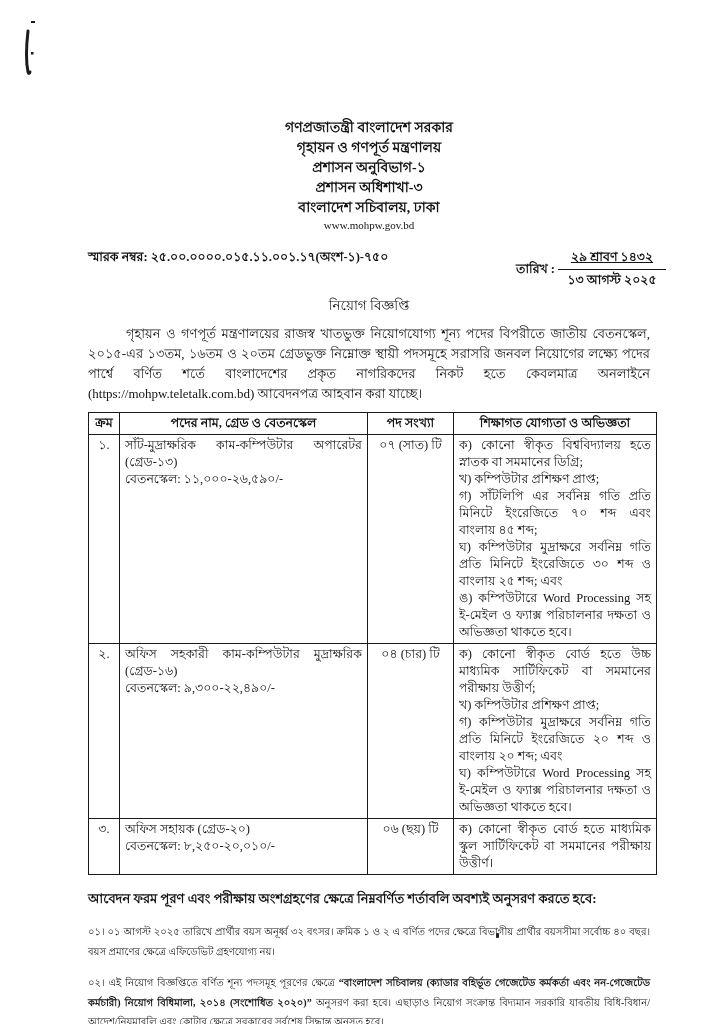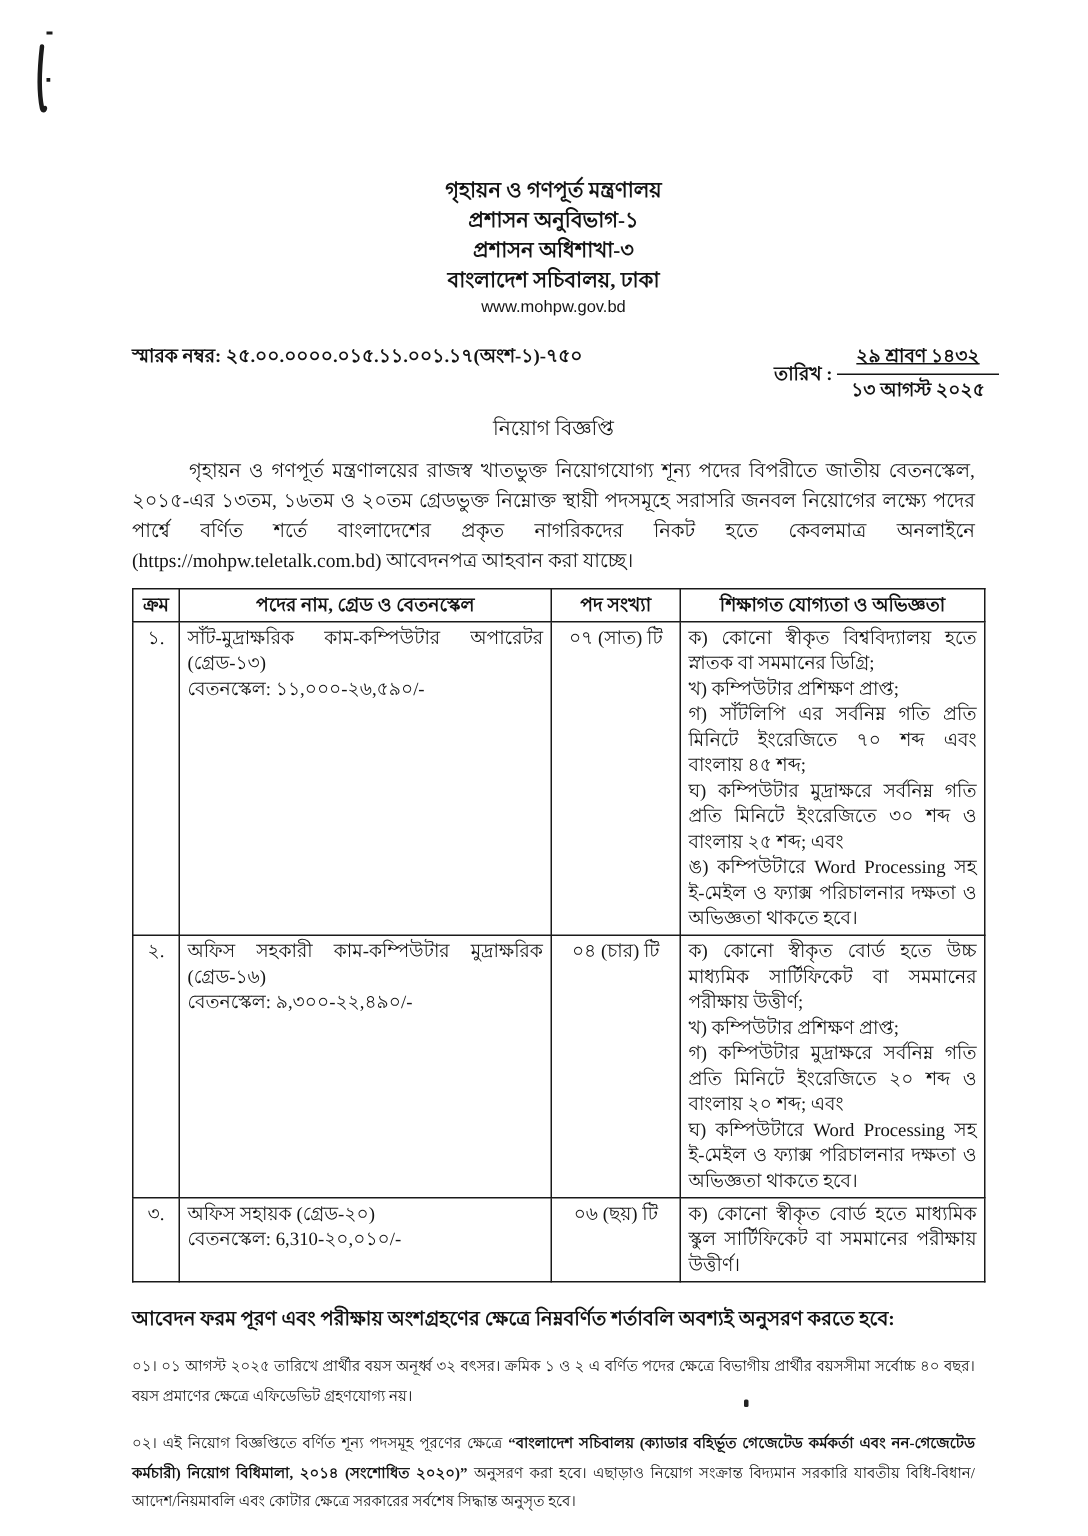--- a/index.html
+++ b/index.html
@@ -10,21 +10,21 @@
   }
   .page{
     position:relative;width:725px;height:1024px;background:#ffffff;
     overflow:hidden;
   }
   .doc{
     position:absolute;left:88px;top:118px;width:562px;
   }
   
   .gov-header{text-align:center;font-weight:bold;font-size:14px;line-height:20px;}
-  .gov-header .website{font-weight:normal;font-size:11px;line-height:15px;font-family:Liberation Sans, sans-serif;}
+  .gov-header .website{font-weight:normal;font-size:11px;line-height:15px;font-family:Liberation Serif, serif;}
   
   .memo-row{display:flex;justify-content:space-between;align-items:flex-start;margin-top:15px;font-size:12.5px;font-weight:bold;}
   .memo-no{white-space:nowrap;}
   .date-block{display:flex;gap:3px;align-items:center;margin-right:-16px;}
   .date-frac{text-align:center;min-width:108px;}
   .date-frac .top{border-bottom:1.4px solid #141414;padding:0 4px 1px 4px;}
   .date-frac .bottom{padding-top:1px;}
   
   .notice-title{text-align:center;font-weight:normal;font-size:13.5px;margin-top:4px;}
   
@@ -60,20 +60,21 @@
     <svg width="30" height="64" viewBox="0 0 30 64">
       <path d="M10,13 C8.5,26 7.5,42 10,54 C10.6,56 11.6,56 12,54" stroke="#1b1b1b" stroke-width="3" fill="none" stroke-linecap="round"></path>
       <rect x="13" y="3" width="4" height="2" fill="#1b1b1b"></rect>
       <rect x="13" y="34" width="2.5" height="2.5" fill="#1b1b1b"></rect>
     </svg>
   </div>
 
   <div class="doc">
 
     <div class="gov-header">
+      <div>গণপ্রজাতন্ত্রী বাংলাদেশ সরকার</div>
       <div>গৃহায়ন ও গণপূর্ত মন্ত্রণালয়</div>
       <div>প্রশাসন অনুবিভাগ-১</div>
       <div>প্রশাসন অধিশাখা-৩</div>
       <div>বাংলাদেশ সচিবালয়, ঢাকা</div>
       <div class="website">www.mohpw.gov.bd</div>
     </div>
 
     <div class="memo-row">
       <div class="memo-no">স্মারক নম্বর: ২৫.০০.০০০০.০১৫.১১.০০১.১৭(অংশ-১)-৭৫০</div>
       <div class="date-block">
@@ -131,21 +132,21 @@
             <div>ক) কোনো স্বীকৃত বোর্ড হতে উচ্চ মাধ্যমিক সার্টিফিকেট বা সমমানের পরীক্ষায় উত্তীর্ণ;</div>
             <div>খ) কম্পিউটার প্রশিক্ষণ প্রাপ্ত;</div>
             <div>গ) কম্পিউটার মুদ্রাক্ষরে সর্বনিম্ন গতি প্রতি মিনিটে ইংরেজিতে ২০ শব্দ ও বাংলায় ২০ শব্দ; এবং</div>
             <div>ঘ) কম্পিউটারে Word Processing সহ ই-মেইল ও ফ্যাক্স পরিচালনার দক্ষতা ও অভিজ্ঞতা থাকতে হবে।</div>
           </td>
         </tr>
         <tr>
           <td class="serial">৩.</td>
           <td class="name">
             <div class="post-name">অফিস সহায়ক (গ্রেড-২০)</div>
-            <div>বেতনস্কেল: 6,310-২০,০১০/-</div>
+            <div>বেতনস্কেল: ৮,২৫০-২০,০১০/-</div>
           </td>
           <td class="count">০৬ (ছয়) টি</td>
           <td class="qual">
             <div>ক) কোনো স্বীকৃত বোর্ড হতে মাধ্যমিক স্কুল সার্টিফিকেট বা সমমানের পরীক্ষায় উত্তীর্ণ।</div>
           </td>
         </tr>
       </tbody>
     </table>
 
     <div class="cond-heading">আবেদন ফরম পূরণ এবং পরীক্ষায় অংশগ্রহণের ক্ষেত্রে নিম্নবর্ণিত শর্তাবলি অবশ্যই অনুসরণ করতে হবে:</div>

